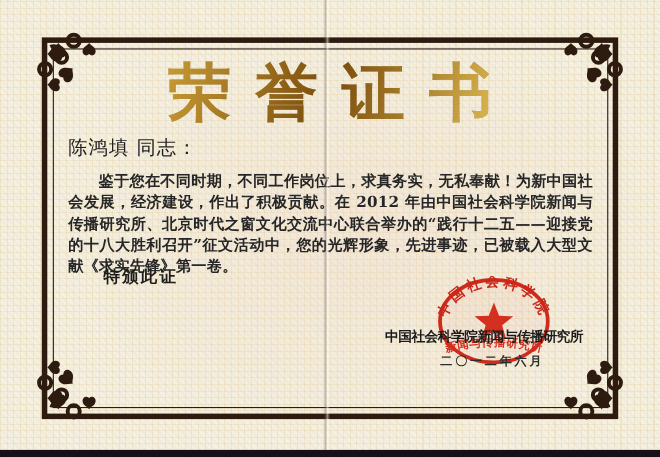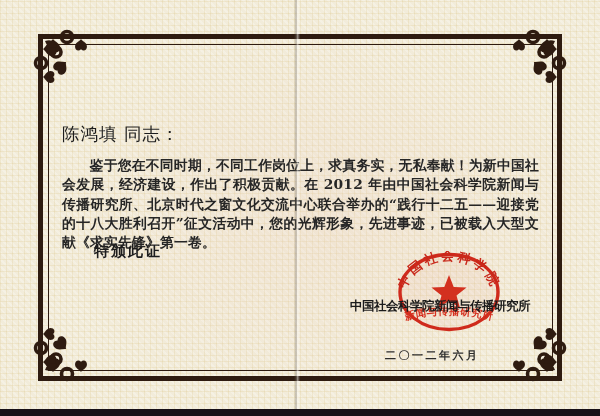--- a/index.html
+++ b/index.html
@@ -47,21 +47,21 @@
     position:absolute;left:94px;top:242px;
     font-size:15px;font-weight:bold;color:#1d1d1d;letter-spacing:2px;
   }
   .seal{position:absolute;left:394px;top:251px;width:110px;height:84px;z-index:2;}
   .issuer{
     position:absolute;left:345px;top:298px;width:190px;text-align:center;
     font-size:12.5px;font-weight:bold;color:#1b1b1b;z-index:3;letter-spacing:-0.5px;
     white-space:nowrap;
   }
   .date{
-    position:absolute;left:385px;top:348px;width:125px;text-align:left;
+    position:absolute;left:385px;top:321px;width:125px;text-align:center;
     font-size:11px;font-weight:bold;color:#2c2c2c;letter-spacing:2.5px;z-index:3;
   }
   .crease{
     position:absolute;left:294px;top:0;width:6px;height:416px;z-index:6;
     background:linear-gradient(90deg, rgba(110,100,88,0) 0%, rgba(104,96,84,.42) 35%, rgba(255,255,252,.5) 60%, rgba(110,100,88,0) 100%);
   }
   .photo-edge-bottom{
     position:absolute;left:0;top:409px;width:600px;height:7px;z-index:7;
     background:#171017;
   }
@@ -98,20 +98,21 @@
   <svg class="corner tr" viewBox="0 0 62 62">
       <use href="#corner-orn"></use>
     </svg>
   <svg class="corner bl" viewBox="0 0 62 62">
       <use href="#corner-orn"></use>
     </svg>
   <svg class="corner br" viewBox="0 0 62 62">
       <use href="#corner-orn"></use>
     </svg>
 
+  <div class="title">荣誉证书</div>
 
   <div class="recipient">陈鸿填 同志：</div>
 
   <div class="body-text">鉴于您在不同时期，不同工作岗位上，求真务实，无私奉献！为新中国社会发展，经济建设，作出了积极贡献。在 2012 年由中国社会科学院新闻与传播研究所、北京时代之窗文化交流中心联合举办的“践行十二五——迎接党的十八大胜利召开”征文活动中，您的光辉形象，先进事迹，已被载入大型文献《求实先锋》第一卷。</div>
 
   <div class="closing">特颁此证</div>
 
   <svg class="seal" viewBox="0 0 110 84">
     <defs>
       <path id="sealArcTop" d="M 12,54 A 44 37 0 1 1 98,54" fill="none"></path>

